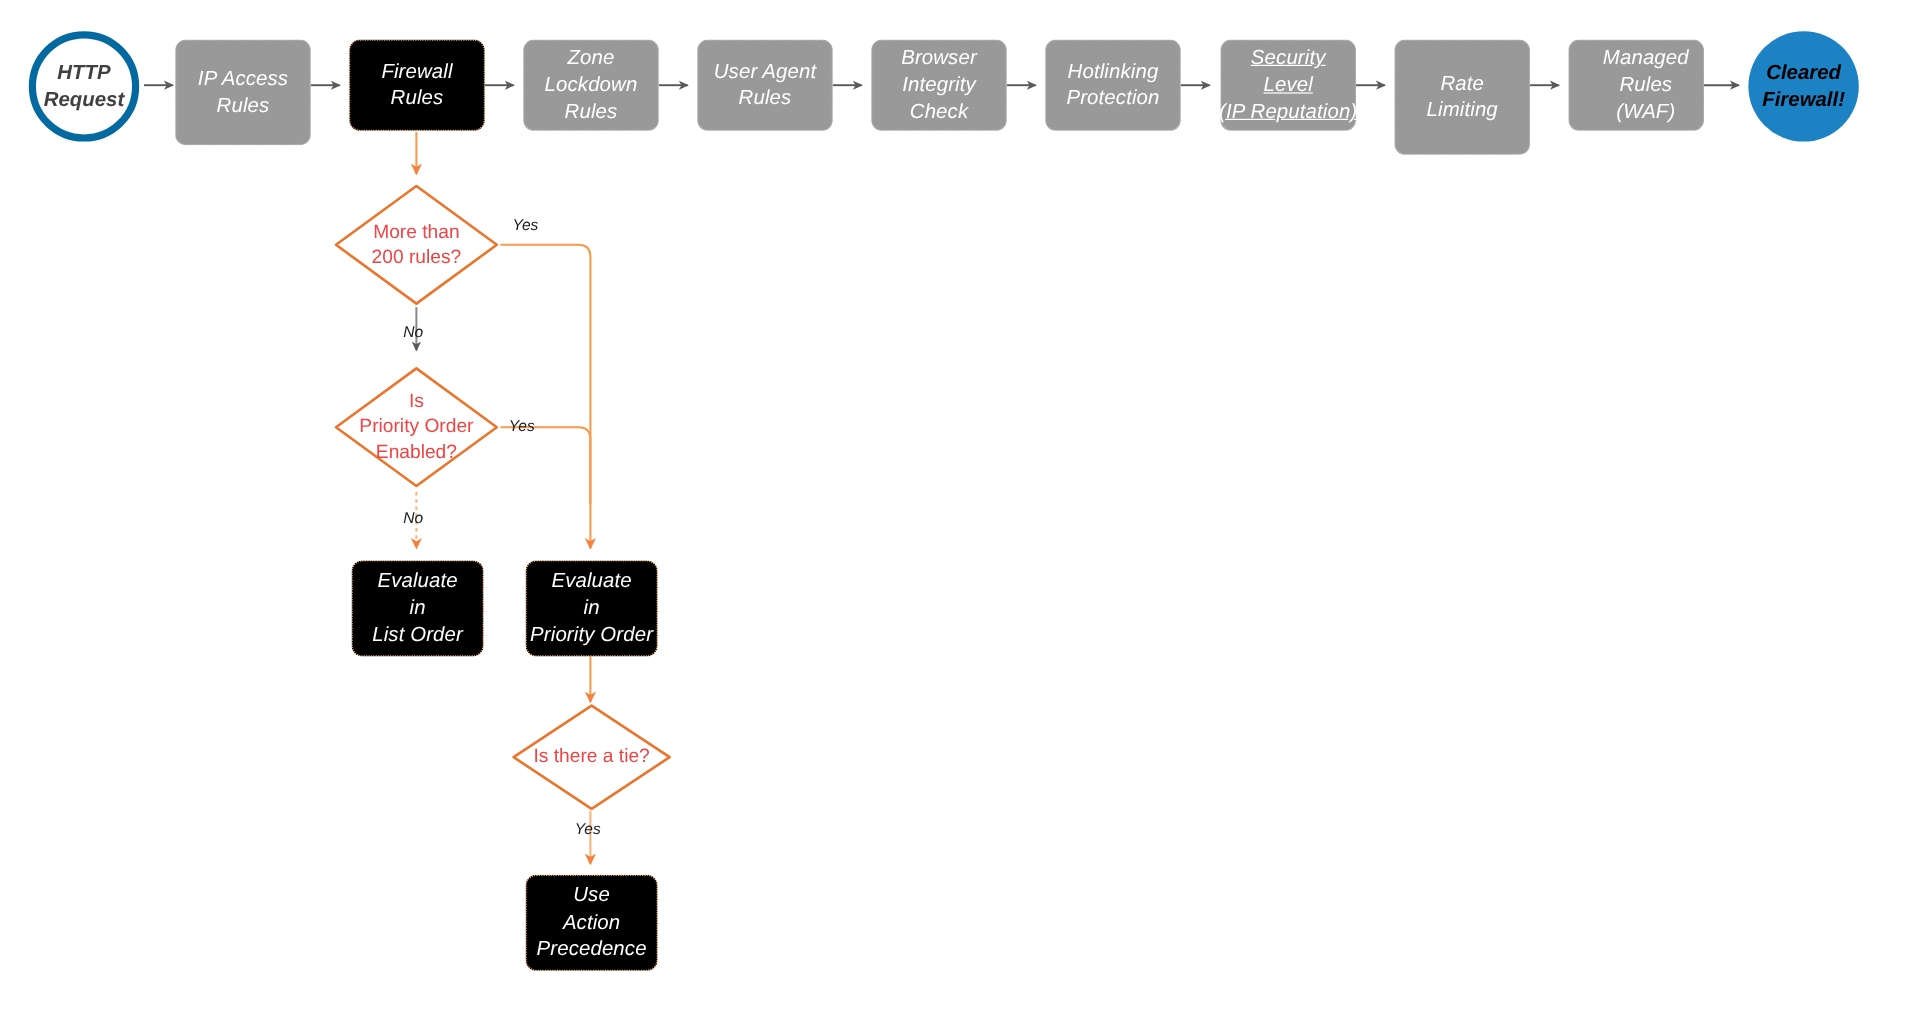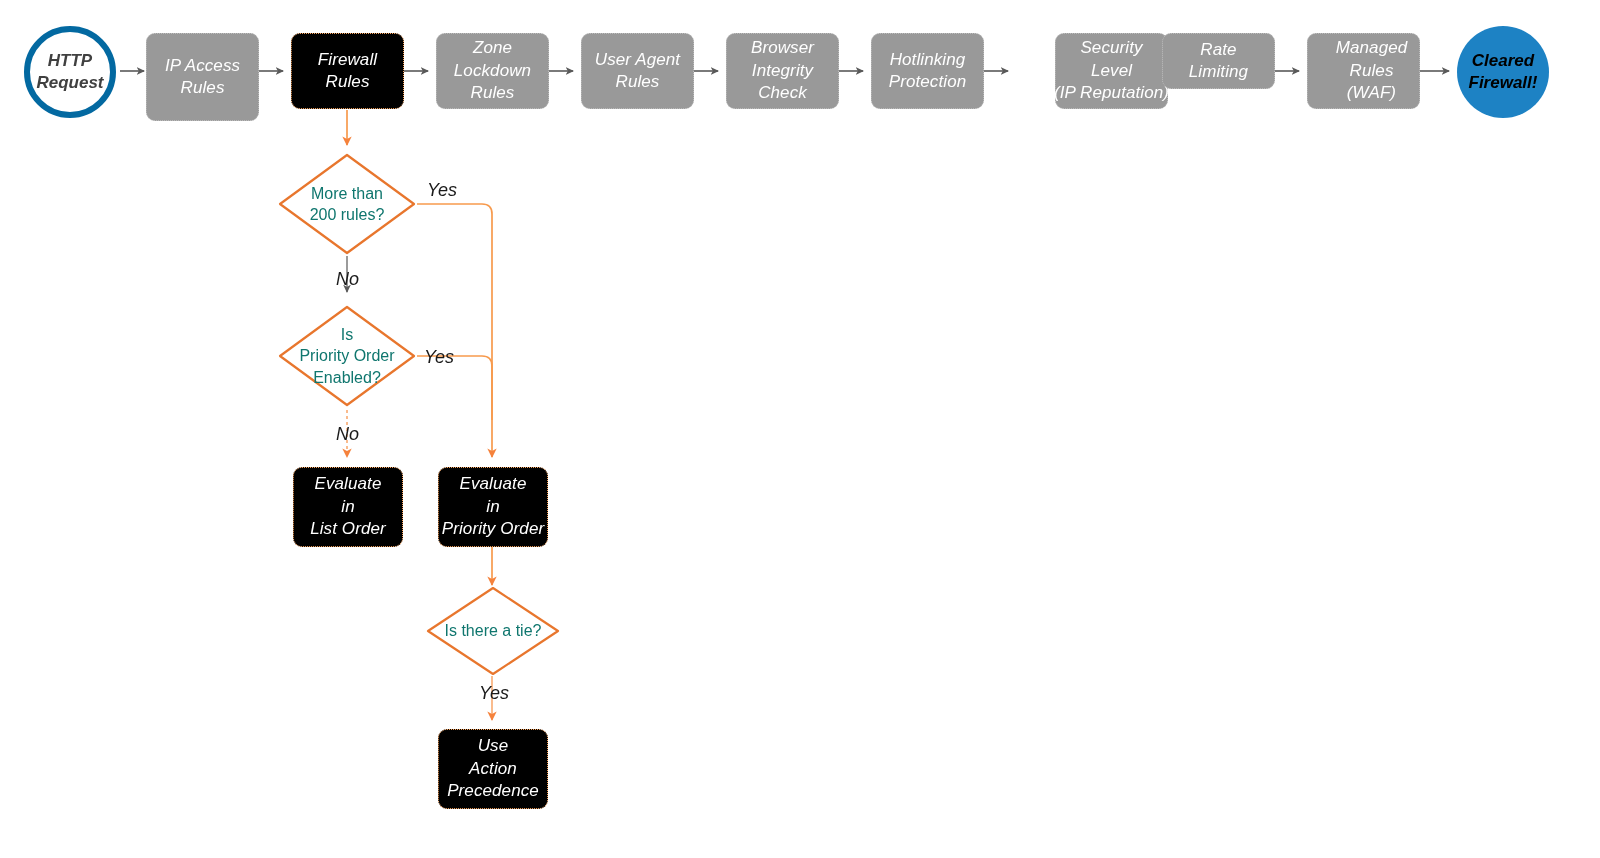--- a/index.html
+++ b/index.html
@@ -83,30 +83,30 @@
     left: 0;
     top: 0;
     width: 100%;
     height: 100%;
   }
   .decision .dia-label {
     position: relative;
     z-index: 2;
     font-size: 16px;
     line-height: 1.34;
-    color: #0f766e;
+    color: #ef4444;
     white-space: pre;
     font-style: normal;
   }
 
   
   .edge-label {
     position: absolute;
     font-style: italic;
-    font-size: 18px;
+    font-size: 13px;
     color: #1a1a1a;
     white-space: nowrap;
   }
 </style>
 </head>
 <body>
 
 <div id="canvas">
 
   <svg id="edges" viewBox="0 0 1600 858">
@@ -177,27 +177,27 @@
     <span>Browser
 Integrity
 Check</span>
   </div>
 
   <div class="node proc gray" style="left:871px; top:33px; width:113px; height:76px;">
     <span>Hotlinking
 Protection</span>
   </div>
 
-  <div class="node proc gray" style="left:1055px; top:33px; width:113px; height:76px;">
+  <div class="node proc gray" style="left:1017px; top:33px; width:113px; height:76px;text-decoration:underline;">
     <span>Security
 Level
 (IP Reputation)</span>
   </div>
 
-  <div class="node proc gray" style="left:1162px; top:33px; width:113px; height:56px;">
+  <div class="node proc gray" style="left:1162px; top:33px; width:113px; height:96px;">
     <span>Rate
 Limiting</span>
   </div>
 
   <div class="node proc gray" style="left:1307px; top:33px; width:113px; height:76px;padding-left:16px;">
     <span>Managed
 Rules
 (WAF)</span>
   </div>
 

